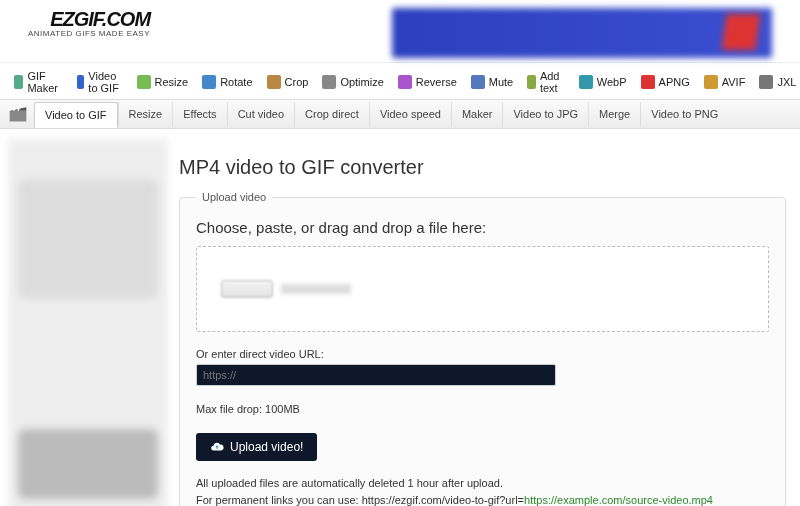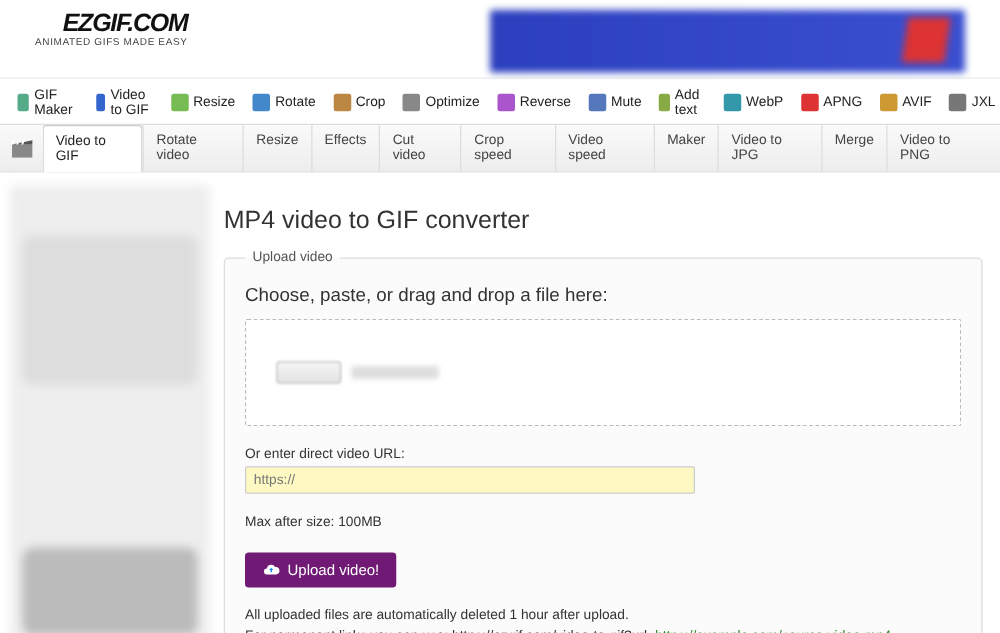--- a/index.html
+++ b/index.html
@@ -25,23 +25,23 @@
   .side-ad::after { content:""; position:absolute; left:10px; bottom:20px; width:140px; height:70px; background:#bbb; border-radius:8px; }
   .main { flex:1; padding: 10px 14px 16px 4px; }
   h1 { font-size: 20px; font-weight: 400; color:#333; margin: 17px 0 12px; }
   fieldset.upload { border:1px solid #ddd; border-radius:4px; background:#fbfbfb; padding: 10px 16px 14px; }
   fieldset.upload > legend { font-size: 11px; color:#555; padding: 0 6px; }
   .instr { font-size: 15px; color:#333; margin: 6px 0 10px; }
   .dropzone { border: 1px dashed #bbb; background:#fff; height: 86px; border-radius:2px; display:flex; align-items:center; padding-left: 24px; }
   .dropzone .fbtn { display:inline-block; width:52px; height:18px; background: linear-gradient(#f5f5f5,#e2e2e2); border:1px solid #bbb; border-radius:3px; filter: blur(1px); }
   .dropzone .fname { display:inline-block; width:70px; height:10px; background:#ddd; margin-left:8px; border-radius:2px; filter: blur(2px); }
   .url-label { font-size: 11px; color:#333; margin: 16px 0 4px; }
-  .url-input { width: 360px; padding: 4px 6px; font-size: 11px; color:#888; border:1px solid #ccc; border-radius:2px; background:#fef9c3; }
+  .url-input { width: 360px; padding: 4px 6px; font-size: 11px; color:#888; border:1px solid #ccc; border-radius:2px; background:#0f172a; }
   .formats { font-size: 11px; color:#333; margin-top: 16px; line-height:1.4; }
-  .upload-btn { display:inline-flex; align-items:center; gap:6px; background:#701a75; color:#fff; border:none; border-radius:3px; padding: 7px 14px; font-size: 12px; cursor:pointer; margin-top: 16px; }
+  .upload-btn { display:inline-flex; align-items:center; gap:6px; background:#0f172a; color:#fff; border:none; border-radius:3px; padding: 7px 14px; font-size: 12px; cursor:pointer; margin-top: 16px; }
   .upload-btn svg { width:14px; height:14px; }
   .footnote { font-size: 11px; color:#333; margin-top: 14px; line-height:1.5; }
   .footnote .greenlink { color:#2a8a2a; }
 </style>
 </head>
 <body>
 
 <div class="header">
   <div class="logo">
     <div class="logo-text">EZGIF.COM</div>
@@ -110,25 +110,24 @@
     <svg viewBox="0 0 24 24">
         <rect x="2" y="8" width="20" height="13" fill="#888"></rect>
         <polygon points="2,8 22,4 22,8" fill="#555"></polygon>
         <rect x="4" y="4" width="2" height="4" fill="#fff" transform="skewX(-20)"></rect>
         <rect x="9" y="4" width="2" height="4" fill="#fff" transform="skewX(-20)"></rect>
         <rect x="14" y="4" width="2" height="4" fill="#fff" transform="skewX(-20)"></rect>
       </svg>
   </span>
   <div id="nav-secondary-tabs" style="display:flex;">
       <div class="tab active">Video to GIF</div>
-      <div class="tab">Rotate video</div>
       <div class="tab">Resize</div>
       <div class="tab">Effects</div>
       <div class="tab">Cut video</div>
-      <div class="tab">Crop speed</div>
+      <div class="tab">Crop direct</div>
       <div class="tab">Video speed</div>
       <div class="tab">Maker</div>
       <div class="tab">Video to JPG</div>
       <div class="tab">Merge</div>
       <div class="tab">Video to PNG</div>
     </div>
 </div>
 
 <div class="layout">
   <aside class="sidebar">
@@ -145,21 +144,21 @@
 
       <div class="dropzone">
         <span class="fbtn"></span>
         <span class="fname"></span>
       </div>
 
       <div class="url-label">Or enter direct video URL:</div>
       <input class="url-input" type="text" placeholder="https://" style="">
 
       <div class="formats">
-        <div>Max after size: 100MB</div>
+        <div>Max file drop: 100MB</div>
       </div>
 
       <button class="upload-btn">
         <svg viewBox="0 0 24 24">
           <path fill="#fff" d="M19 18H6a4 4 0 010-8 6 6 0 0111.3-2A4.5 4.5 0 0119 18z"></path>
           <path fill="#1f8fe5" d="M12 9l-3 3h2v3h2v-3h2z"></path>
         </svg>
         <span>Upload video!</span>
       </button>
 

